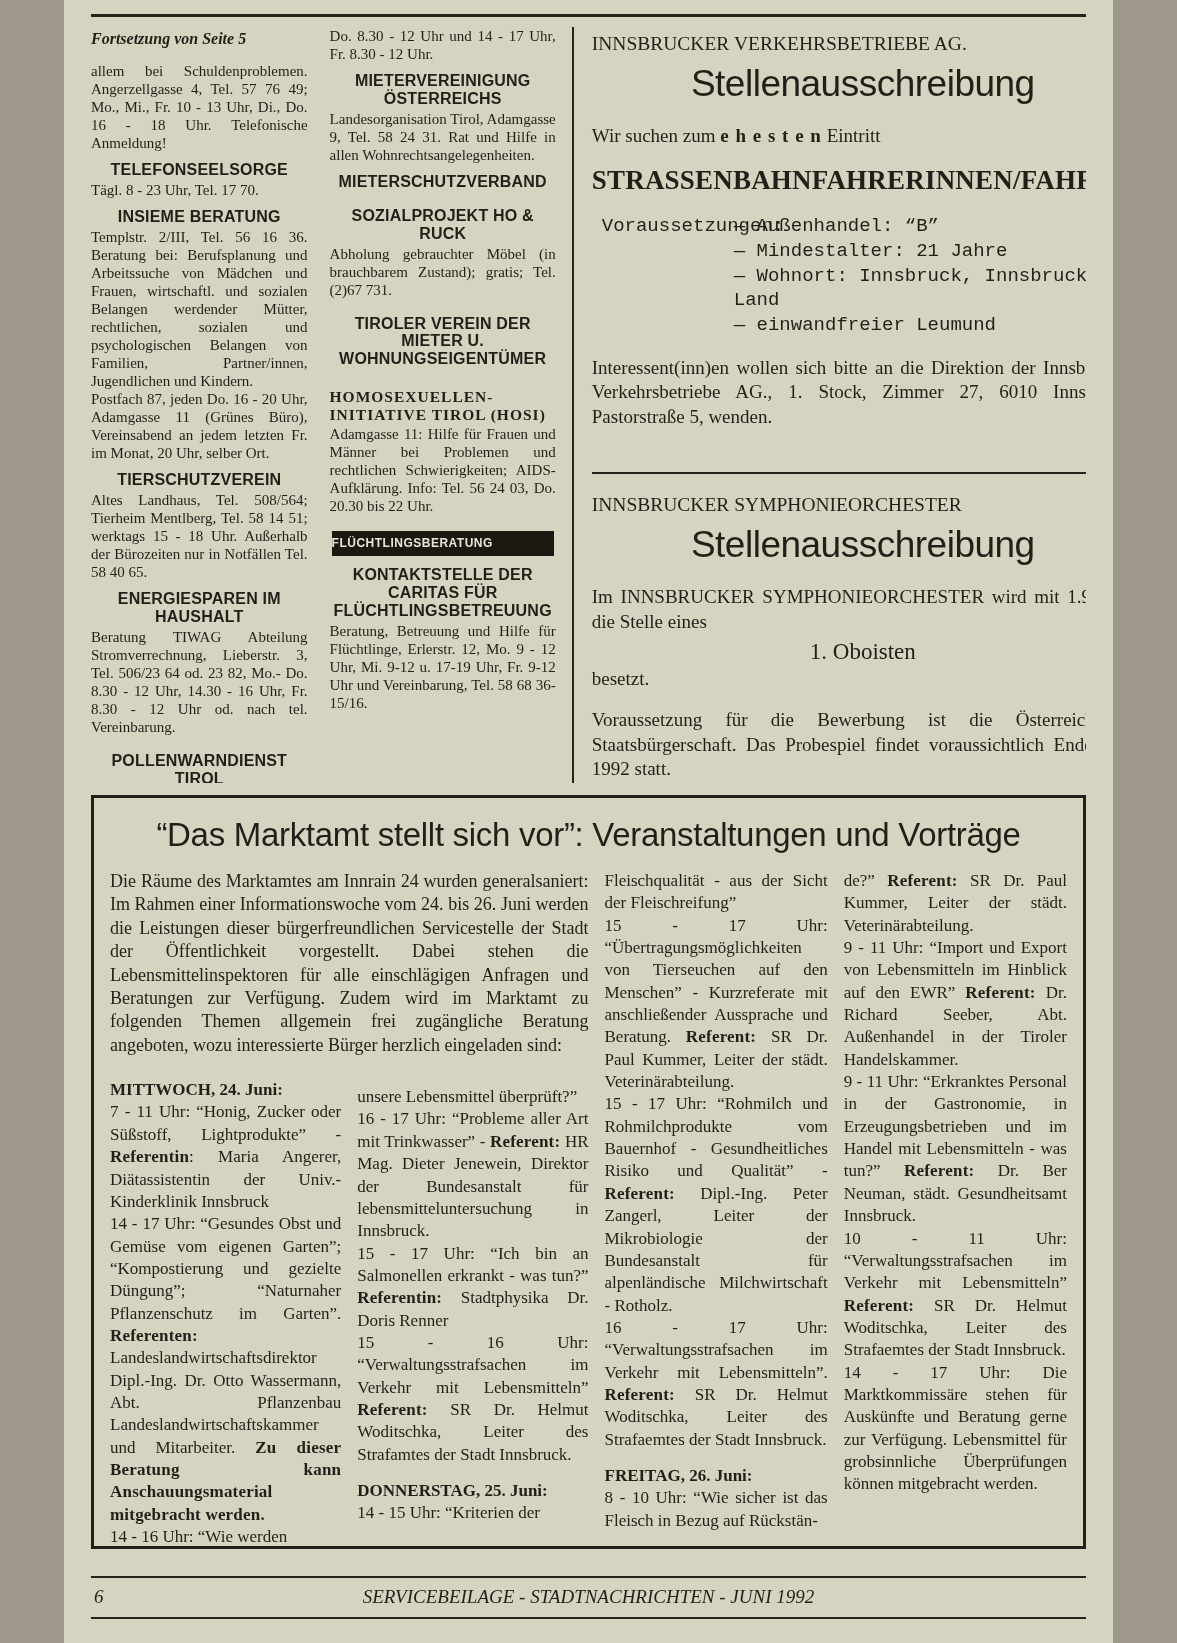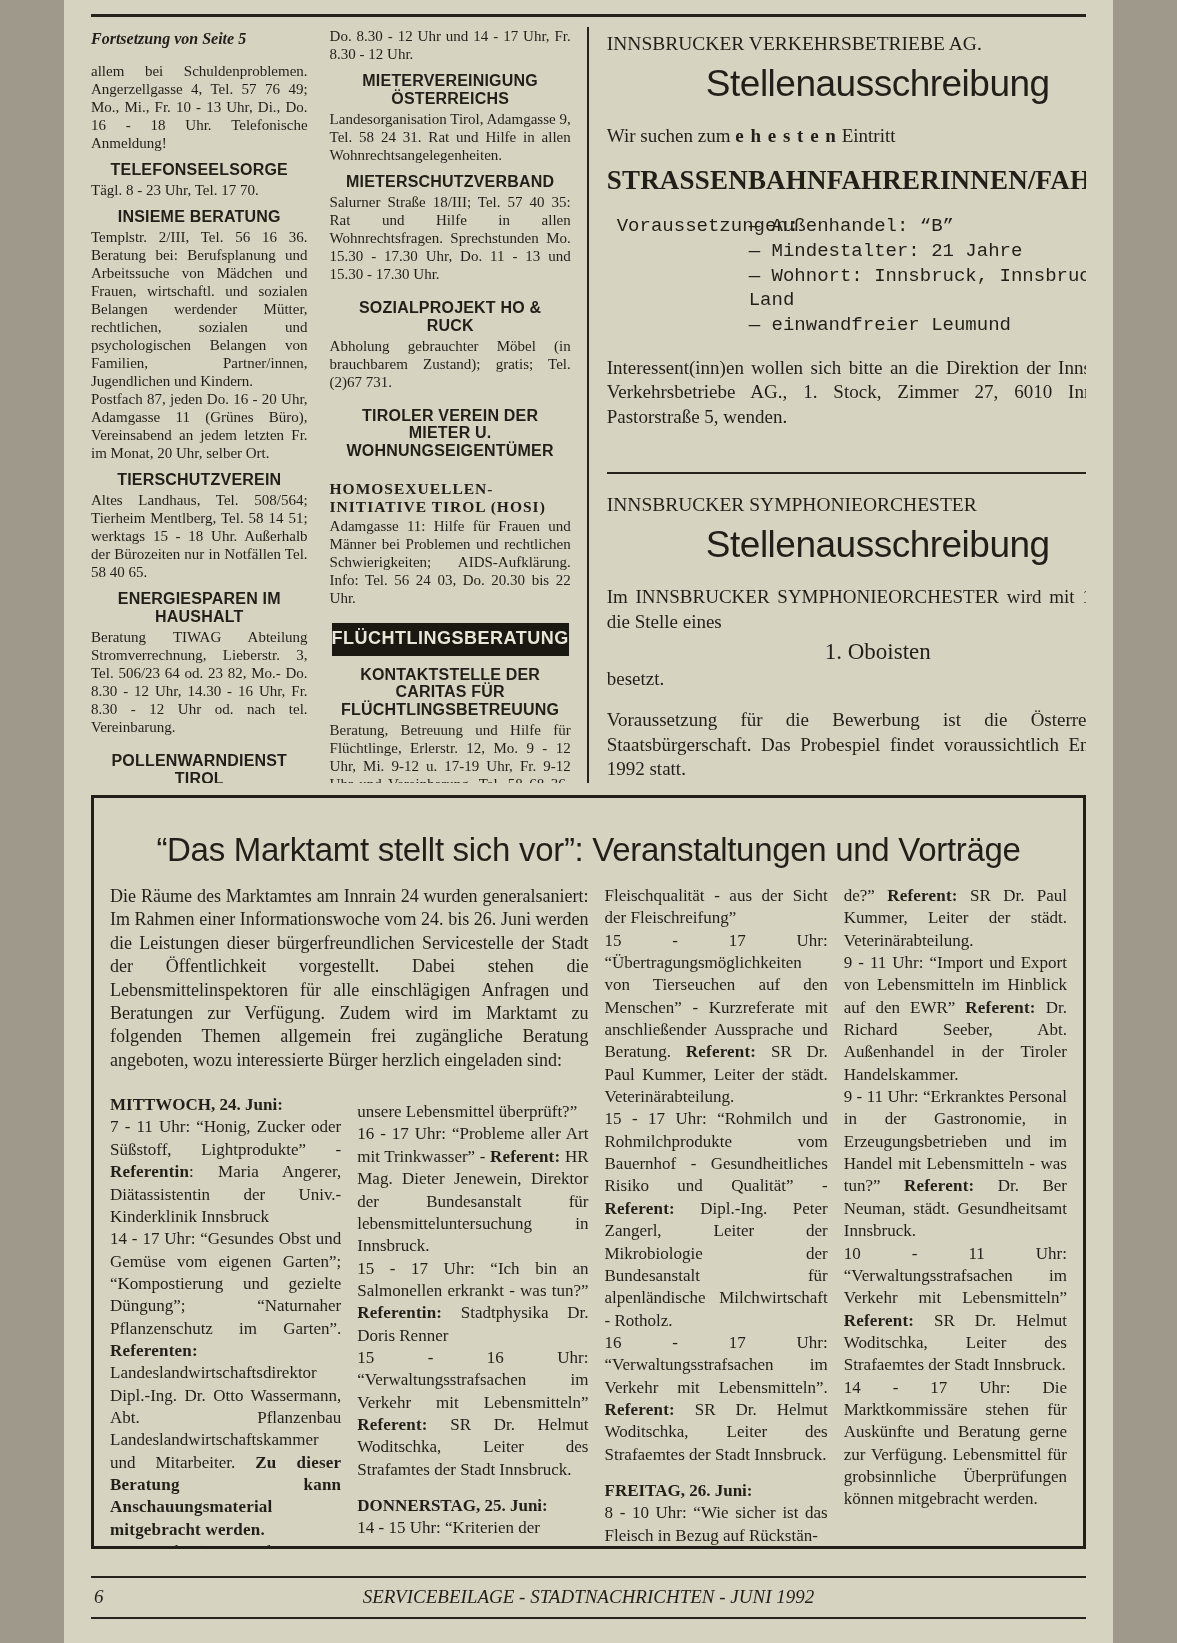--- a/index.html
+++ b/index.html
@@ -30,21 +30,21 @@
     text-align:center; margin:9px 4px 2px; letter-spacing:0.2px;
   }
   .dhead.hosi {
     font-family:"Liberation Serif", serif; font-weight:bold;
     text-align:left; letter-spacing:1px; margin:20px 0 2px; font-size:15.5px;
   }
   .dsec.gap .dhead { margin-top:16px; }
   .banner {
     background:#1b1812; color:#e9e6d8;
     font-family:"Liberation Sans", sans-serif; font-weight:bold;
-    font-size:18px; text-align:right; letter-spacing:0.5px;
+    font-size:12px; text-align:left; letter-spacing:0.5px;
     padding:5px 0 6px; margin:16px 2px 10px;
   }
 
   
   .ads { flex:1; padding-left:18px; font-size:19px; line-height:1.3; }
   .ad-org { margin:4px 0 0; font-size:19.5px; }
   .ad-title {
     font-family:"Liberation Sans", sans-serif; font-weight:normal;
     font-size:37px; text-align:center; margin:4px 0 16px; letter-spacing:-0.5px;
   }
@@ -58,21 +58,21 @@
   .ad-sep { border-top:2px solid #26231c; margin:42px 0 18px; }
   .ad2-line1 { margin:0; text-align:justify; }
   .ad-pos2 { font-size:23px; font-weight:normal; text-align:center; margin:2px 0 1px; }
   .ad2-besetzt { margin:0 0 16px; }
   .ad2-body { margin:0; text-align:justify; }
 
   
   .mk {
     border:3px solid #221f18; margin-top:12px;
     box-sizing:border-box; height:754px; overflow:hidden;
-    padding:23px 16px 6px;
+    padding:8px 16px 6px;
   }
   .mk-title {
     font-family:"Liberation Sans", sans-serif; font-weight:normal;
     font-size:33px; text-align:center; margin:10px 0 16px; letter-spacing:-0.3px;
   }
   .mk-cols { display:flex; }
   .mk-half { width:50%; box-sizing:border-box; }
   .mk-half-right { padding-left:16px; }
   .mk-intro { font-size:18px; line-height:1.3; text-align:justify; margin:0 0 22px; }
   .mk-two { display:flex; }
@@ -136,21 +136,20 @@
 
     <div class="dcol">
       <p class="dp">Do. 8.30 - 12 Uhr und 14 - 17 Uhr, Fr. 8.30 - 12 Uhr.</p>
 
       <div class="dsec">
         <div class="dhead">MIETERVEREINIGUNG ÖSTERREICHS</div>
         <p class="dp">Landesorganisation Tirol, Adamgasse 9, Tel. 58 24 31. Rat und Hilfe in allen Wohnrechtsangelegenheiten.</p>
       </div>
       <div class="dsec">
         <div class="dhead">MIETERSCHUTZVERBAND</div>
-        <p class="dp">Salurner Straße 18/III; Tel. 57 40 35: Rat und Hilfe in allen Wohnrechtsfragen. Sprechstunden Mo. 15.30 - 17.30 Uhr, Do. 11 - 13 und 15.30 - 17.30 Uhr.</p>
       </div>
       <div class="dsec gap">
         <div class="dhead">SOZIALPROJEKT HO &amp; RUCK</div>
         <p class="dp">Abholung gebrauchter Möbel (in brauchbarem Zustand); gratis; Tel. (2)67 731.</p>
       </div>
       <div class="dsec gap">
         <div class="dhead">TIROLER VEREIN DER MIETER U. WOHNUNGSEIGENTÜMER</div>
       </div>
       <div class="dsec">
         <div class="dhead hosi">HOMOSEXUELLEN-INITIATIVE TIROL (HOSI)</div>

